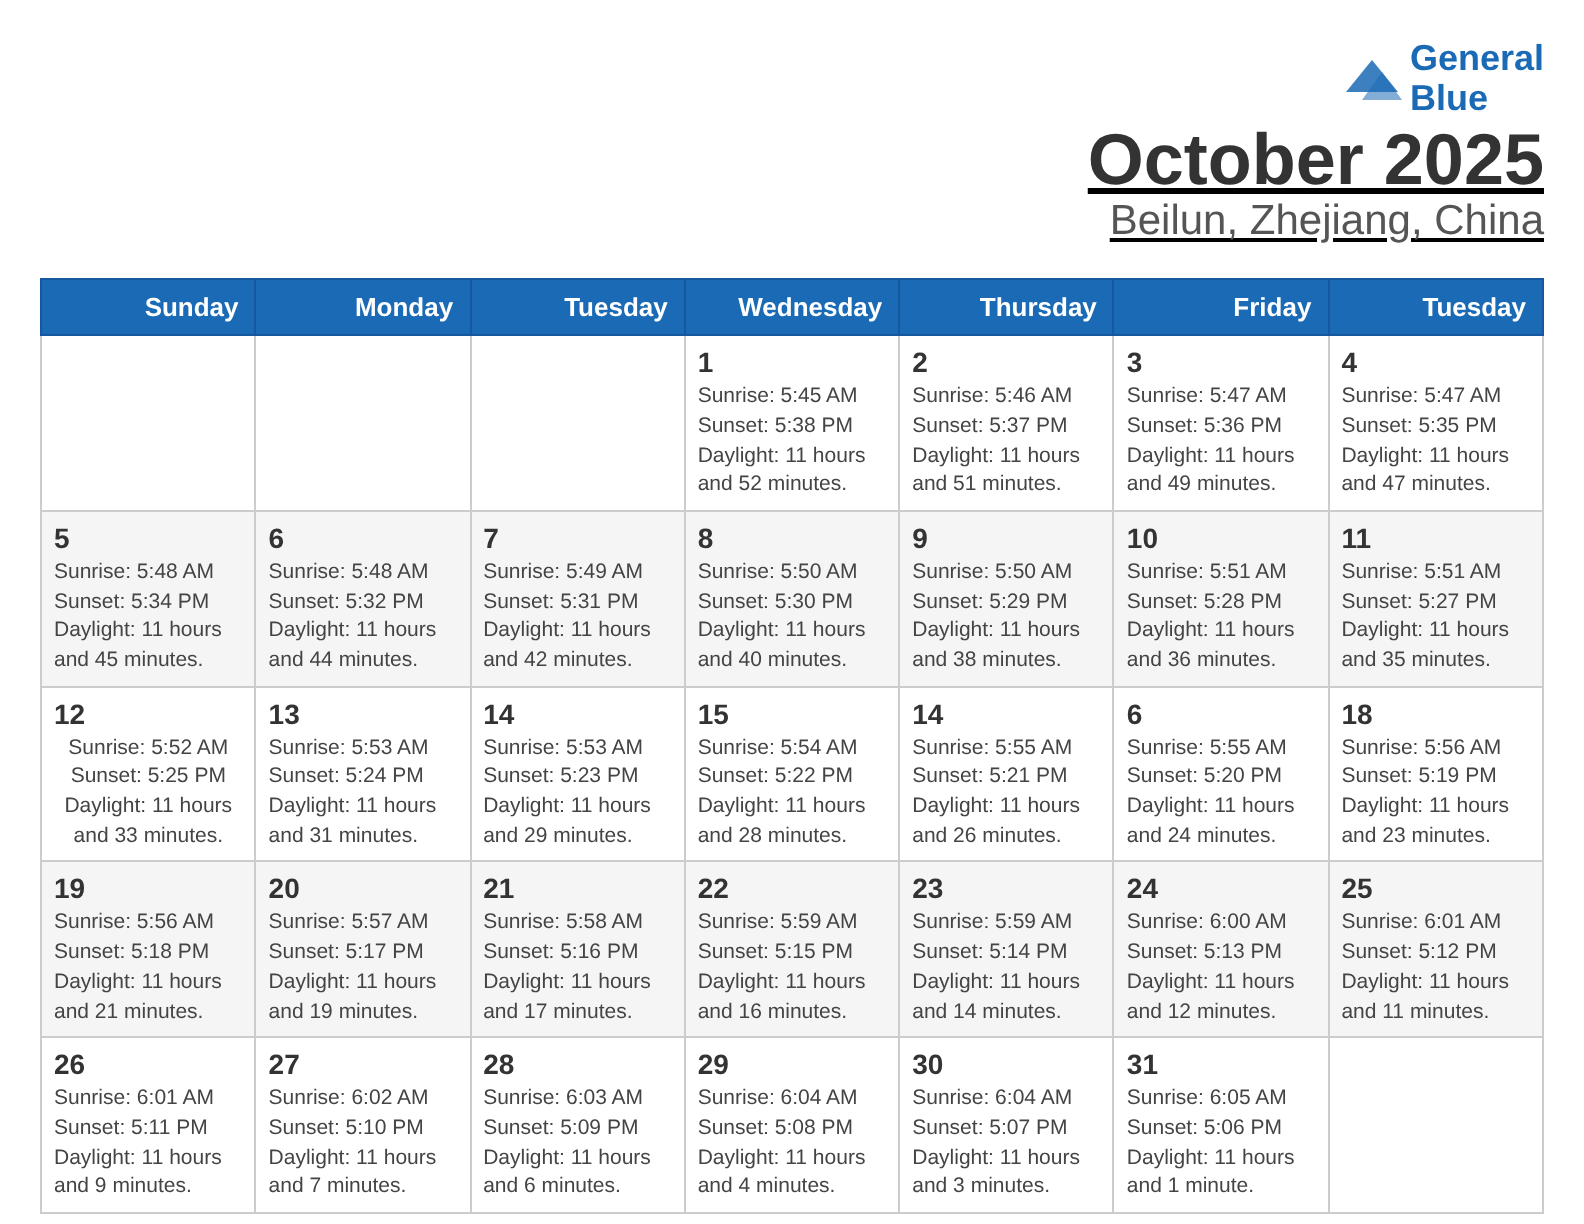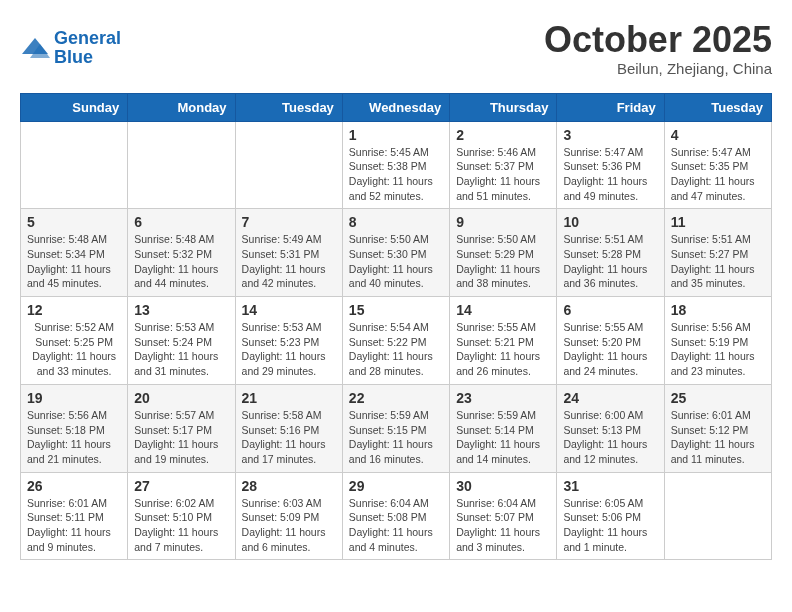--- a/index.html
+++ b/index.html
@@ -6,22 +6,23 @@
     body {
       font-family: Arial, sans-serif;
       background: #fff;
       width: 792px;
       min-height: 612px;
       padding: 20px;
     }
     .header {
       display: flex;
       justify-content: space-between;
-      align-items: center;
+      align-items: flex-end;
       margin-bottom: 16px;
+      flex-direction: column;
     }
     .logo {
       display: flex;
       align-items: center;
       gap: 4px;
     }
     .logo-text {
       font-size: 18px;
       font-weight: bold;
       color: #333;
@@ -29,29 +30,30 @@
     }
     .logo-text span {
       color: #1a6ab5;
     }
     .logo-icon {
       width: 30px;
       height: 24px;
     }
     .title-block {
       text-align: right;
+      text-decoration: underline;
     }
     .month-title {
       font-size: 36px;
       font-weight: bold;
       color: #333;
       line-height: 1.1;
     }
     .subtitle {
-      font-size: 15px;
+      font-size: 21px;
       color: #555;
     }
     .calendar {
       width: 100%;
       border-collapse: collapse;
       border: 1px solid #ccc;
     }
     .calendar th {
       background-color: #1a6ab5;
       color: white;

